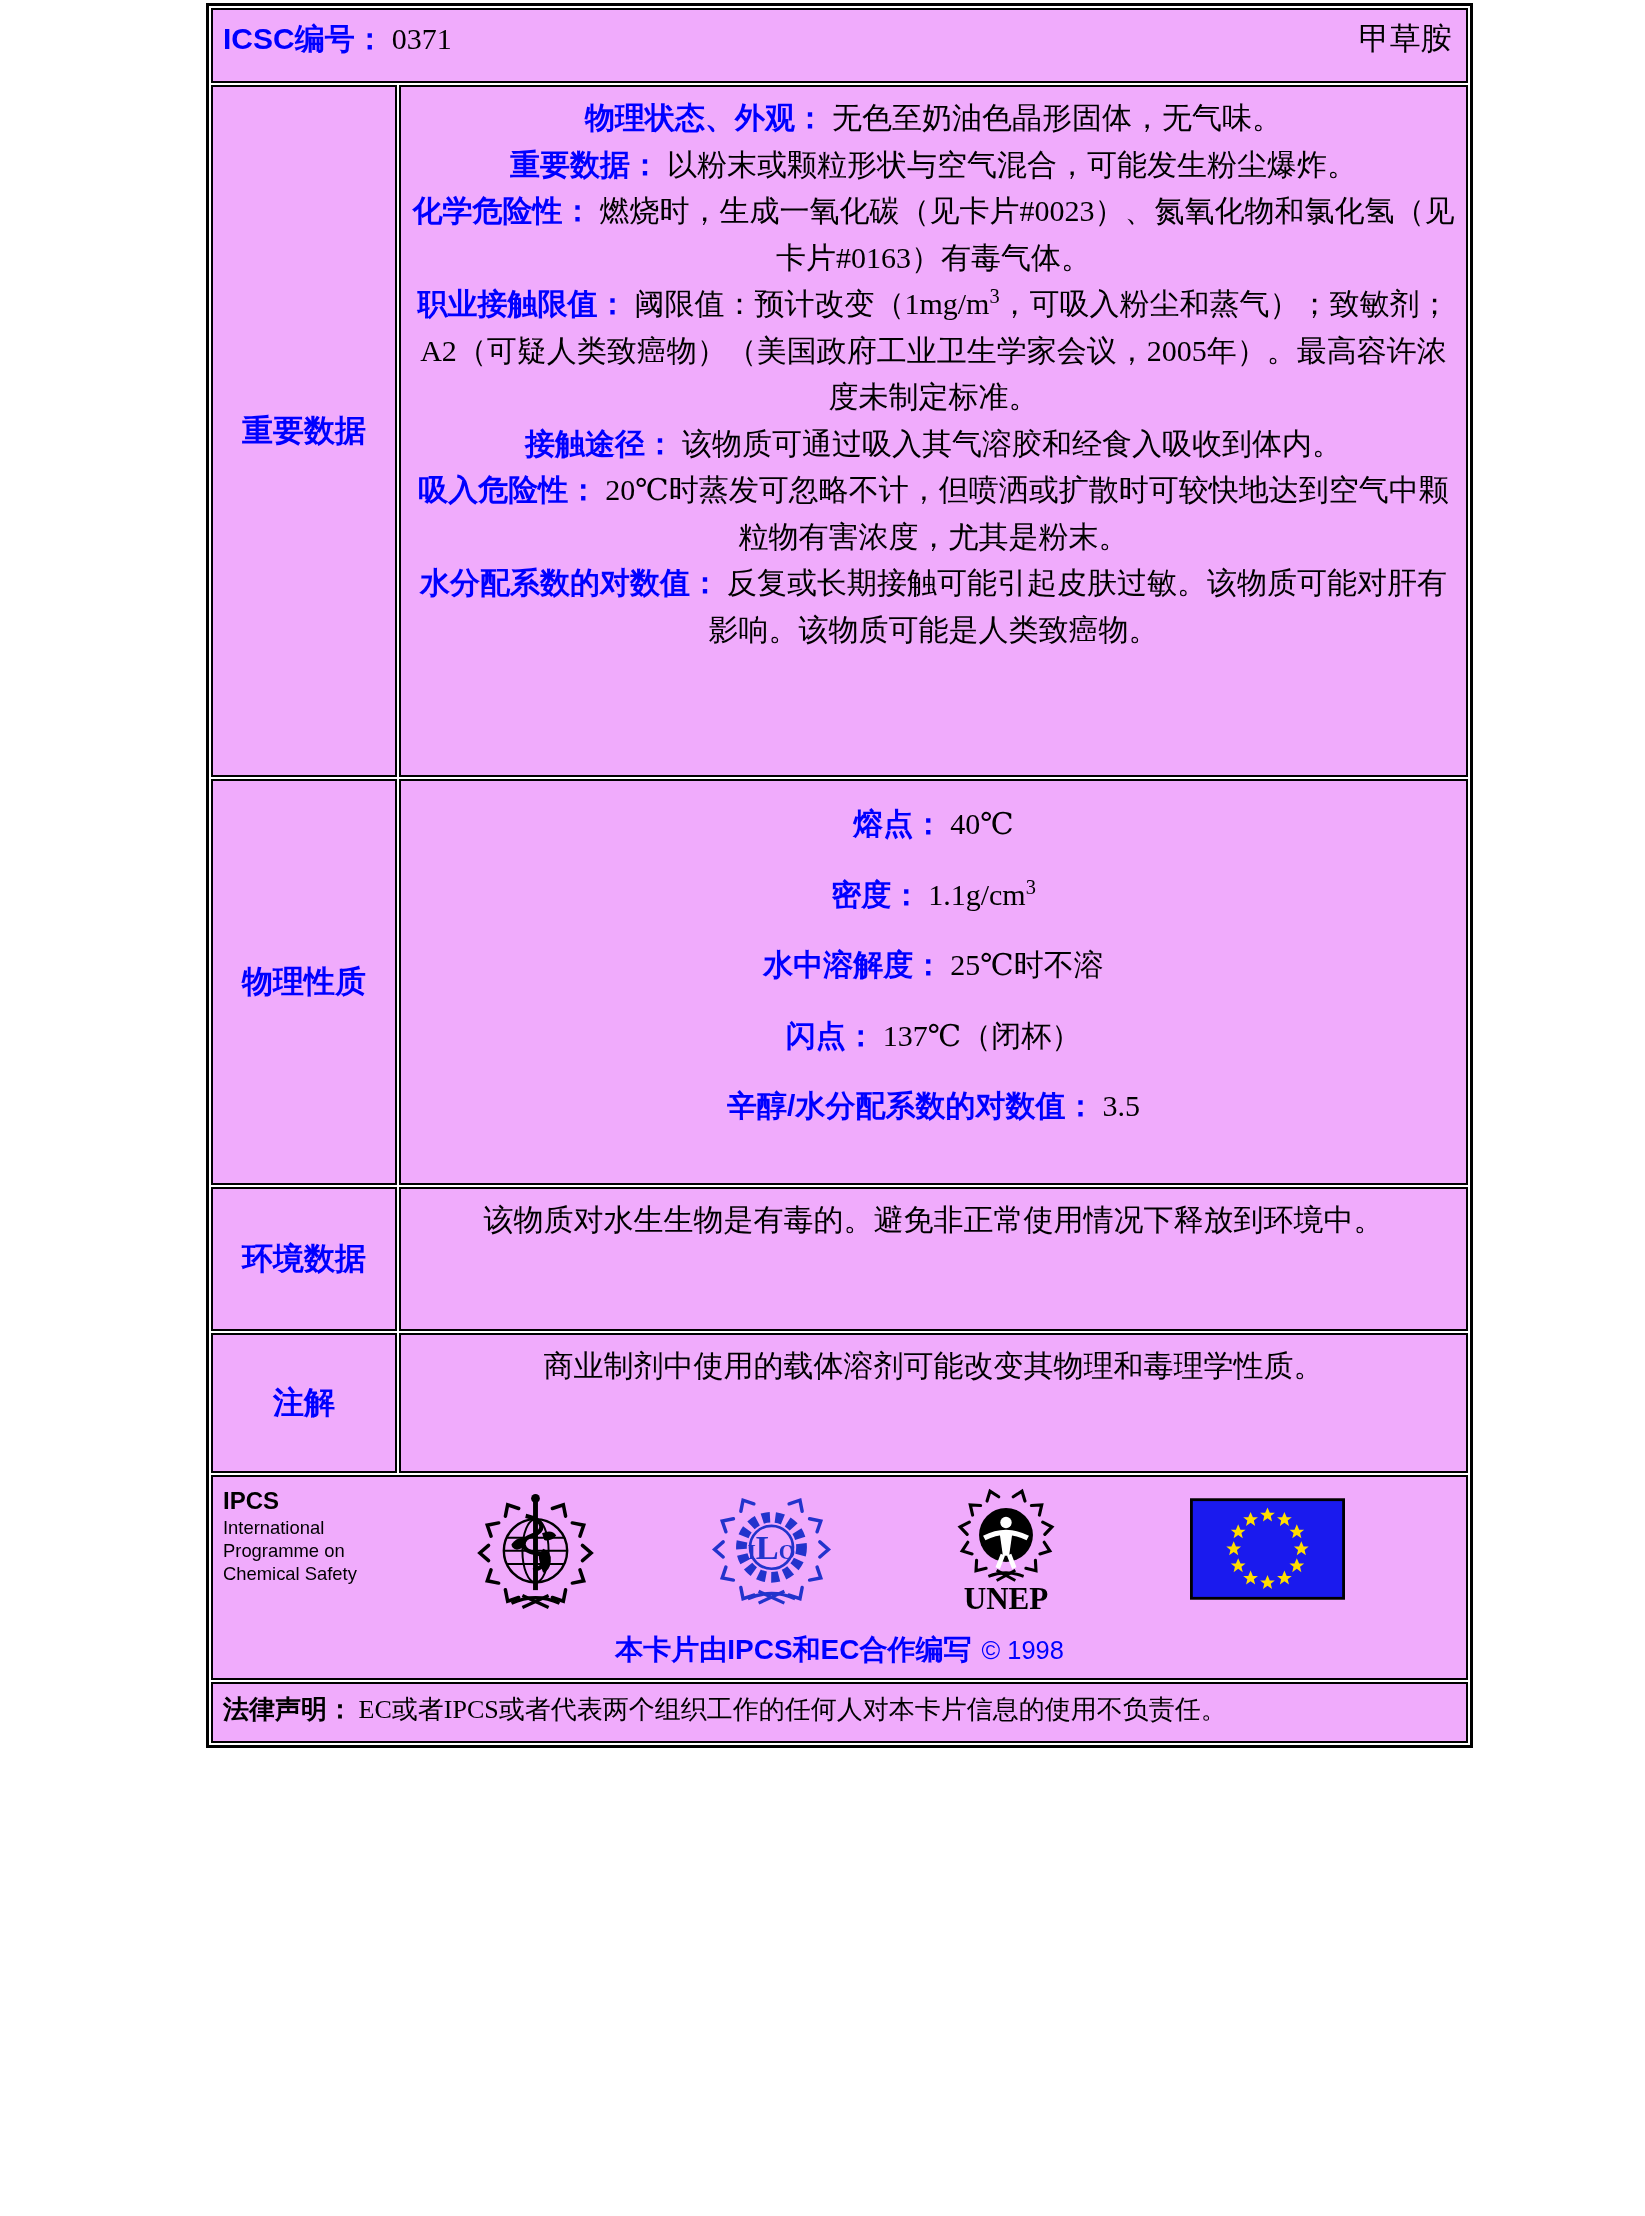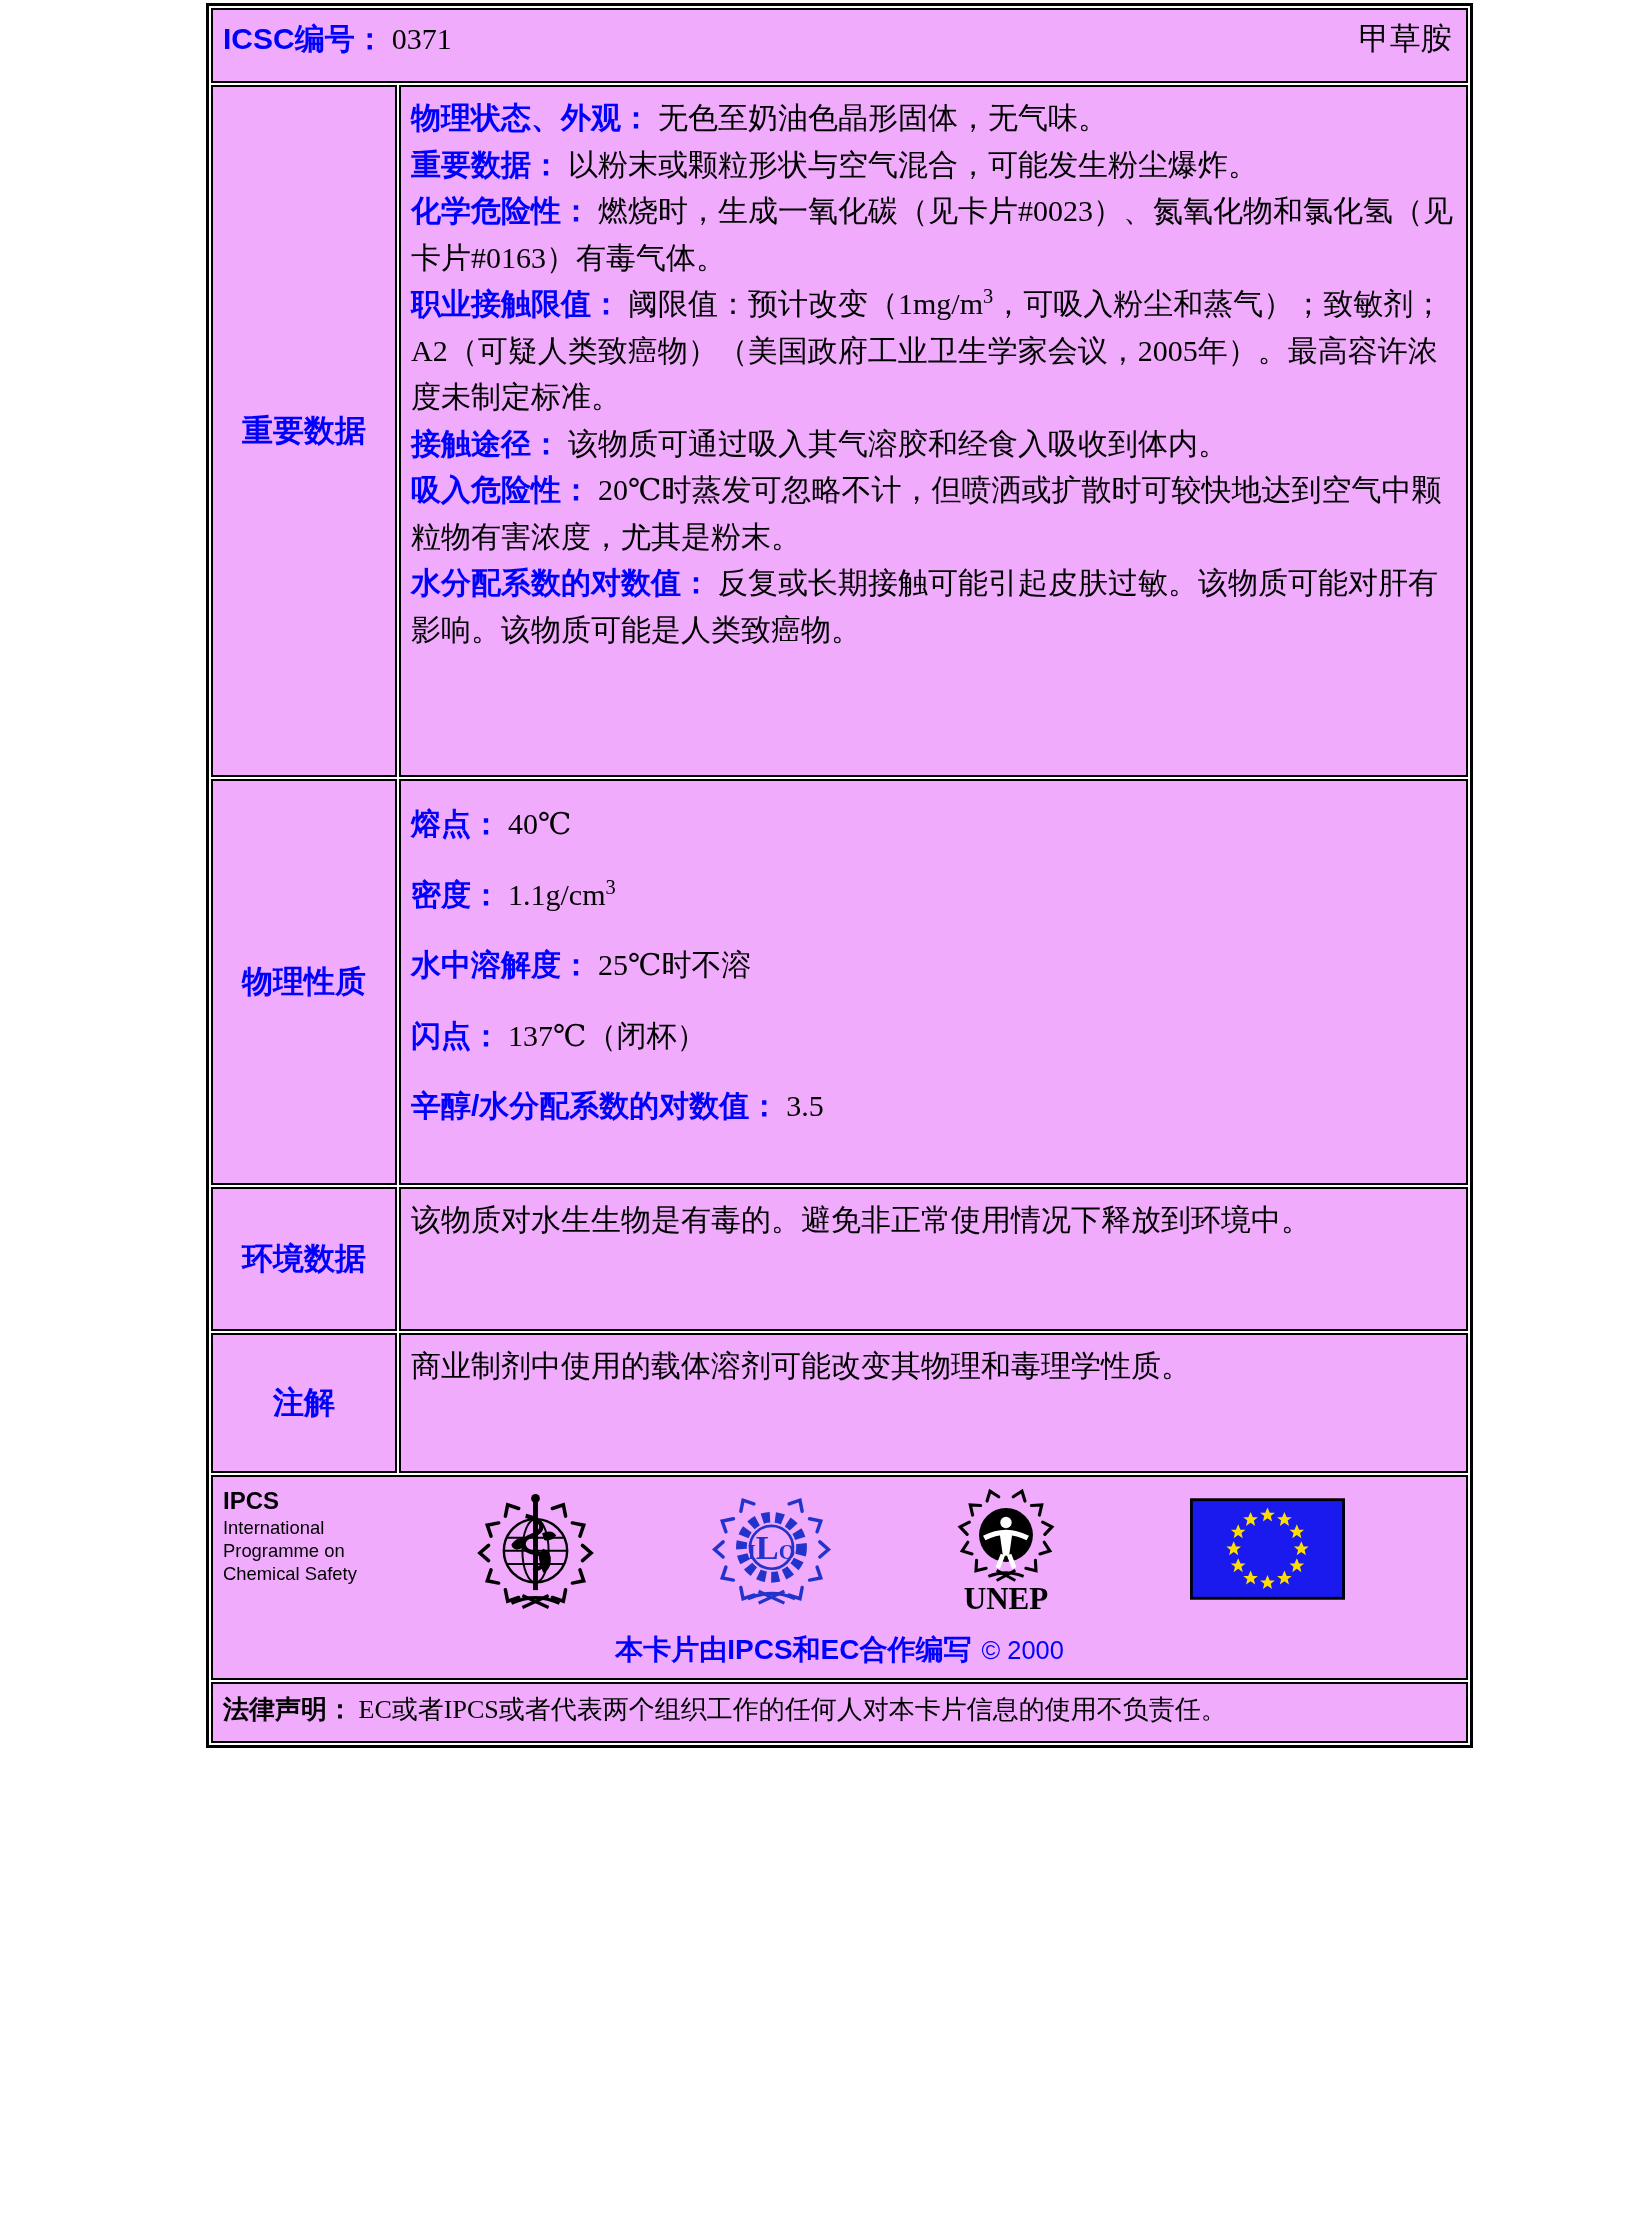--- a/index.html
+++ b/index.html
@@ -14,21 +14,21 @@
   td.cell{border:2.1px solid #000;vertical-align:top;padding:8.5px 10px;background:#f0abfc;}
   td.label-cell{width:162px;vertical-align:middle;text-align:center;
                 font-family:"Liberation Sans","DejaVu Sans",sans-serif;
                 font-weight:bold;color:#0000ff;font-size:31px;}
   .blab{color:#0000ff;font-weight:bold;margin-right:7px;
         font-family:"Liberation Sans","DejaVu Sans",sans-serif;}
   .header-cell{height:54px;vertical-align:middle;}
   .header-flex{display:flex;justify-content:space-between;align-items:center;}
   .header-flex .hdr-left{font-size:30px;}
   .chem-name{font-size:31px;padding-right:4.2px;}
-  .content-cell{font-size:30px;line-height:1.55;}
+  .content-cell{font-size:30px;line-height:1.55;text-align:center;}
   .important-cell{height:671px;}
   .important-cell p{margin:0;}
   .physical-cell{height:385px;line-height:2.35;}
   .physical-cell p{margin:0;}
   .env-cell{height:123px;}
   .notes-cell{height:119px;}
   .additional-cell{height:100px;}
   sup{font-size:68%;}
   .logos-cell{height:184px;vertical-align:top;}
   .logos-flex{display:flex;align-items:flex-start;}
@@ -202,21 +202,21 @@
               <use href="#star" transform="translate(55 60)"></use>
               <use href="#star" transform="translate(43 56.8)"></use>
               <use href="#star" transform="translate(34.2 48)"></use>
               <use href="#star" transform="translate(31 36)"></use>
               <use href="#star" transform="translate(34.2 24)"></use>
               <use href="#star" transform="translate(43 15.2)"></use>
             </svg>
           </div>
 
           <div class="caption">
-            <span class="cap-bold">本卡片由IPCS和EC合作编写</span><span class="cap-year">© 2000</span>
+            <span class="cap-bold">本卡片由IPCS和EC合作编写</span><span class="cap-year">© 1998</span>
           </div>
         </td>
       </tr>
 
       <tr>
         <td class="cell legal-cell" colspan="2">
           <span class="legal-label">法律声明：</span><span>EC或者IPCS或者代表两个组织工作的任何人对本卡片信息的使用不负责任。</span>
         </td>
       </tr>
 

